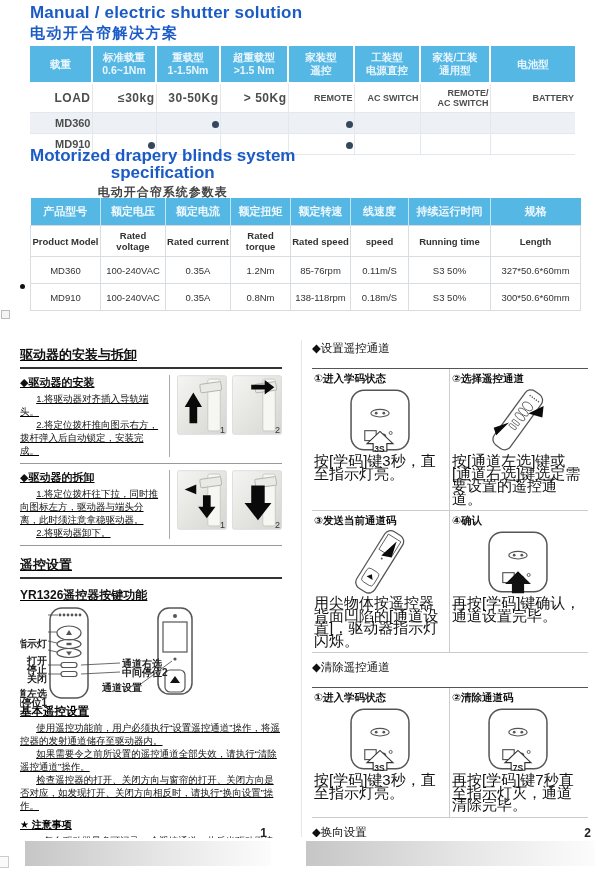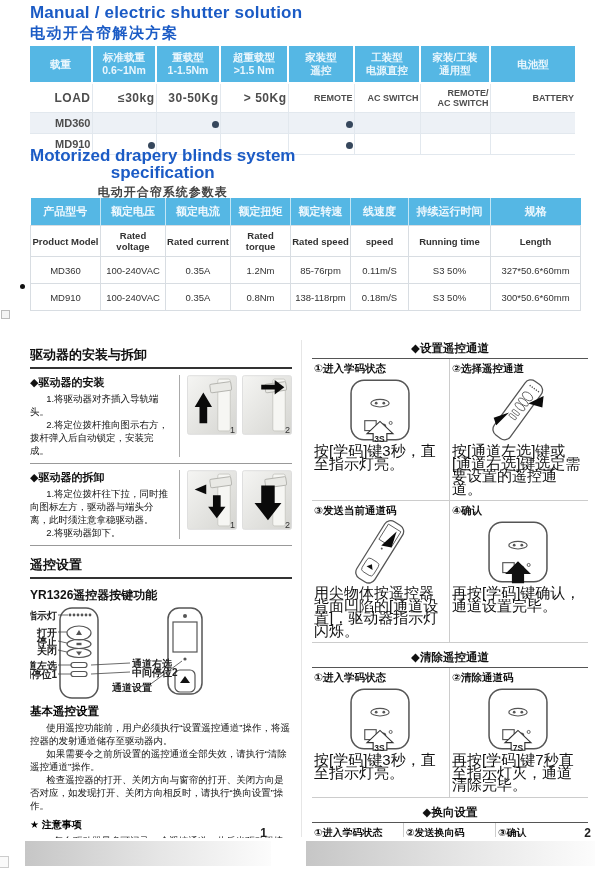--- a/index.html
+++ b/index.html
@@ -43,45 +43,45 @@
   .spec-table .r-en td { font-weight:bold; height:26px; }
   .spec-table .r-data td { height:27px; }
 
   
   .mark-dot { position:absolute; left:20px; top:284px; width:5px; height:5px; border-radius:50%; background:#111; }
   .mark-square { position:absolute; left:1px; top:310px; width:9px; height:9px; border:1px solid #bbb; background:#f4f4f4; }
   .mark-corner { position:absolute; left:0; top:856px; width:9px; height:12px; border:1px solid #ccc; border-left:none; background:#fafafa; }
   .col-divider { position:absolute; left:301px; top:340px; width:1px; height:497px; background:#e6e6e6; }
 
   
-  .left-col  { position:absolute; left:30px;  top:346px; width:262px; height:492px; overflow:hidden; }
+  .left-col  { position:absolute; left:20px;  top:346px; width:262px; height:492px; overflow:hidden;text-decoration:underline; }
   .right-col { position:absolute; left:312px; top:341px; width:276px; height:496px; overflow:hidden; }
 
   .lc-title { font-size:13px; font-weight:bold; color:#111; border-bottom:2px solid #333; padding-bottom:3px; }
   .lc-block { display:flex; border-bottom:1px solid #999; padding:6px 0 6px; }
   .lc-text { width:140px; }
   .cn-sub { font-size:11px; font-weight:bold; color:#111; margin-bottom:2px; }
   .cn-text { font-size:9.5px; line-height:13px; color:#111; }
   .indent { text-indent:1.7em; }
   .lc-figs { margin-left:auto; display:flex; gap:5px; border-left:1px solid #aaa; padding-left:7px; }
   .photo-wrap { position:relative; width:50px; height:60px; }
   .photo-num { position:absolute; right:2px; bottom:0px; font-size:9px; color:#333; }
 
   .remote-sec-title { margin-top:10px; }
   .remote-subtitle { font-size:12px; font-weight:bold; color:#111; margin:8px 0 2px; }
   .remote-diagram { position:relative; height:94px; }
   .remote-diagram svg.diag { position:absolute; left:0; top:0; }
   .rlabel { position:absolute; font-size:10px; font-weight:bold; color:#222; white-space:nowrap; }
-  .rlabel.left { right:235px; text-align:left; }
+  .rlabel.left { right:235px; text-align:left;margin-top:28px; }
 
   .basic-title { font-size:11.5px; font-weight:bold; margin:4px 0 2px; }
   .notes-title { font-size:10px; font-weight:bold; margin:6px 0 2px; }
 
   
-  .rc-title { font-size:11.5px; font-weight:bold; color:#111; border-bottom:1px solid #555; padding-bottom:2px;text-align:center; }
+  .rc-title { font-size:11.5px; font-weight:normal; color:#111; border-bottom:1px solid #555; padding-bottom:12px; }
   .rc-section { margin-bottom:7px; }
   .grid2 { display:grid; grid-template-columns:1fr 1fr; }
   .grid3 { display:grid; grid-template-columns:1fr 1fr 1fr; }
   .cell { padding:3px 4px 5px 2px; border-bottom:1px solid #ccc; }
   .grid2 > .cell:nth-child(odd) { border-right:1px solid #ccc; }
   .grid3 > .cell:not(:last-child) { border-right:1px solid #ccc; }
   .step-no { font-size:10.5px; font-weight:bold; color:#111; }
   .grid3 .step-no { font-size:10px; }
   .fig { position:relative; text-align:center; margin:2px 0 1px; }
   .fig-2col { height:66px; }

